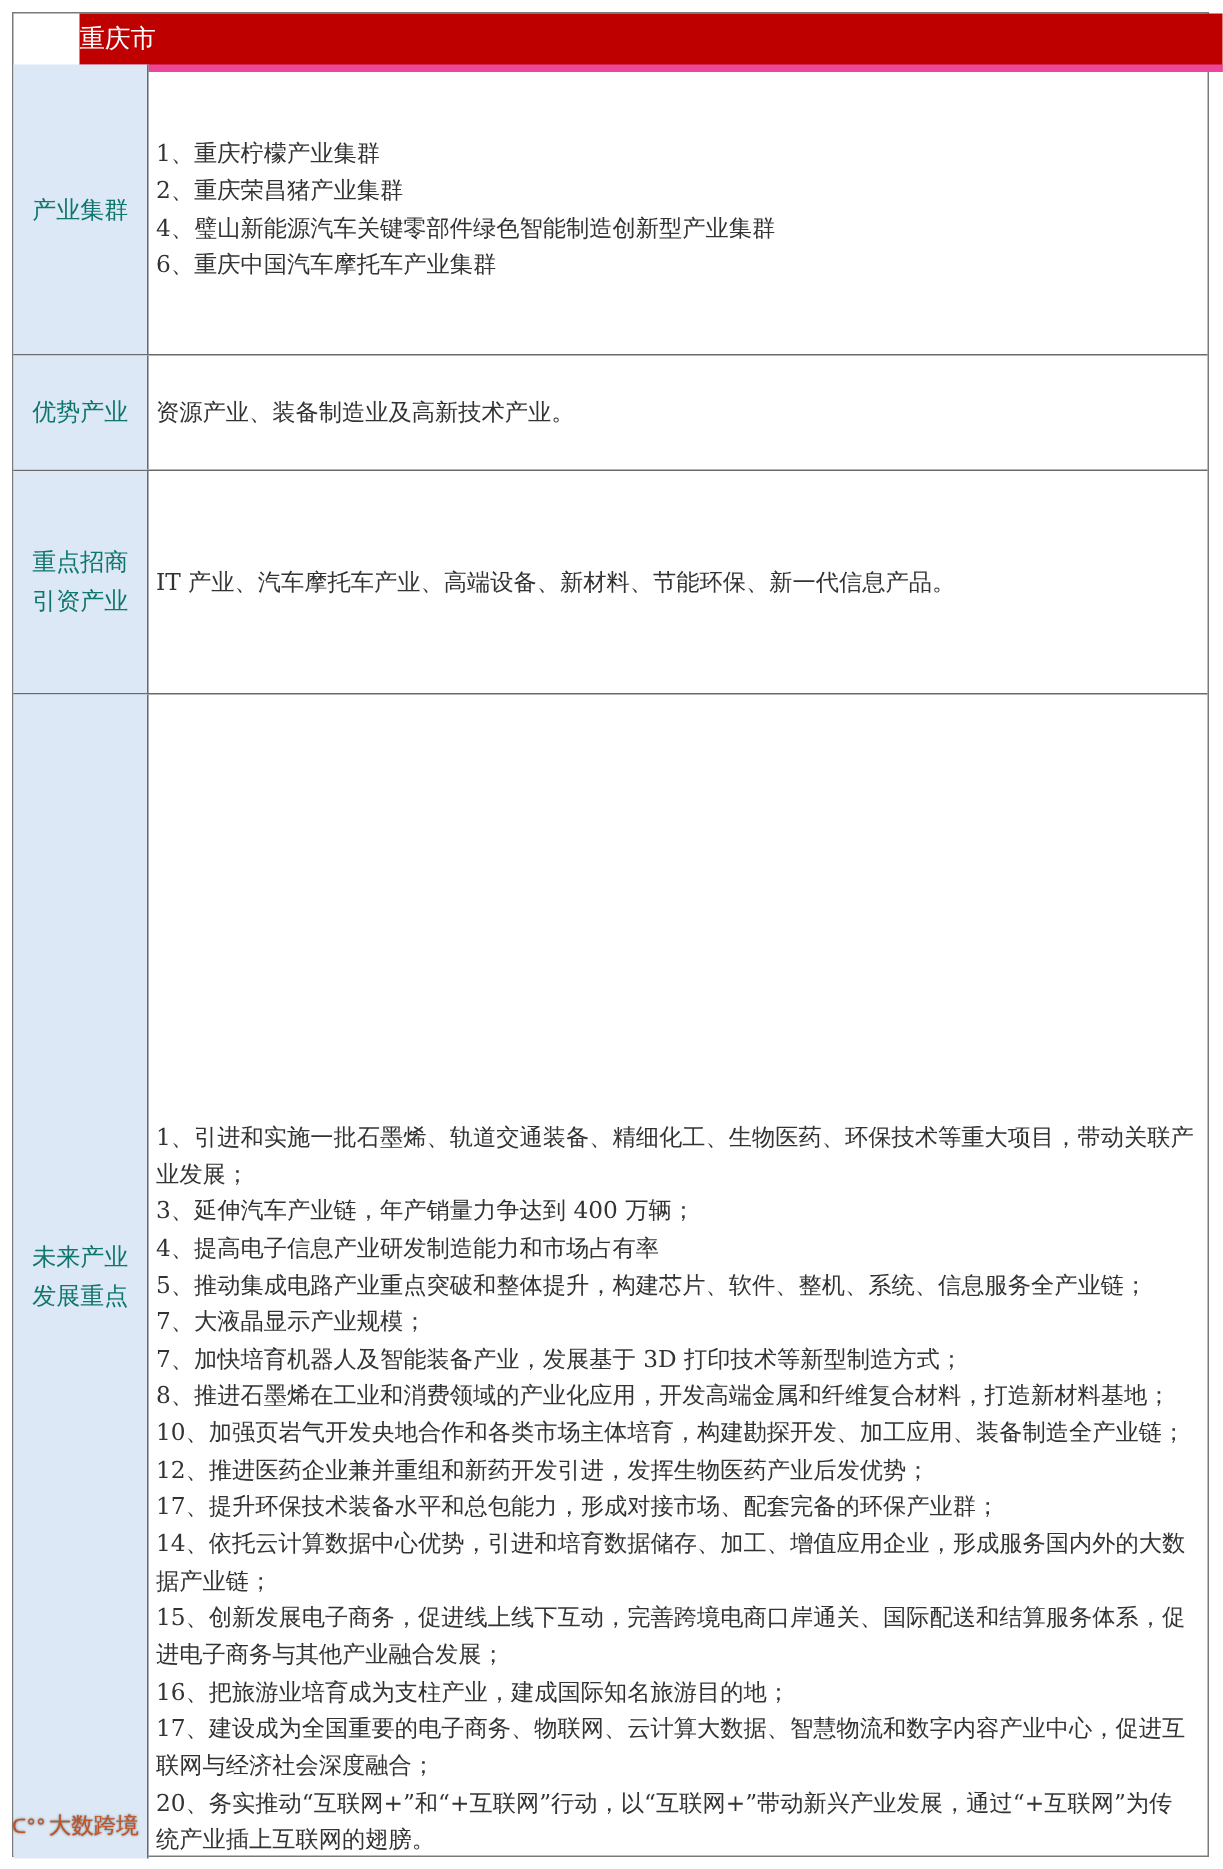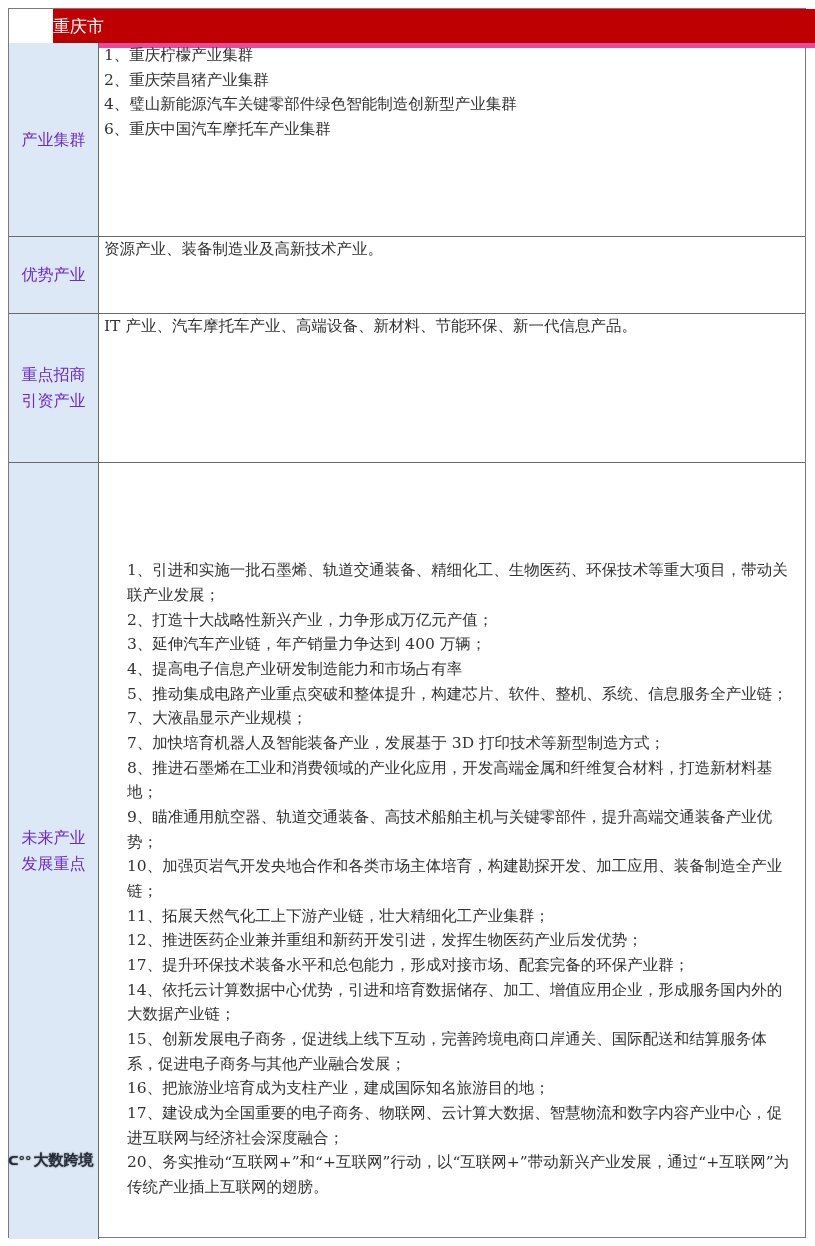--- a/index.html
+++ b/index.html
@@ -9,34 +9,34 @@
            border: 1px solid #7a7a7a; box-sizing: border-box; }
   .header { position: absolute; left: 0; top: 0; width: 100%; height: 34px;
             background: #BE0000; color: #ffffff; 
             font-size: 17px; line-height: 34px; border-bottom: 5px solid #ec4899; margin-left: 44px; }
   .row { position: absolute; left: 0; width: 100%; box-sizing: border-box;
          border-bottom: 1px solid #6a6a6a; }
   .row:last-child { border-bottom: none; }
   .label { position: absolute; left: 0; top: 0; bottom: 0; width: 90px;
            background: #DCE8F5; border-right: 1px solid #6a6a6a;
            display: flex; align-items: center; justify-content: center;
-           font-size: 16px; line-height: 26px; text-align: left; color: #6d28d9; box-sizing: border-box; padding: 0 4px; }
+           font-size: 16px; line-height: 26px; text-align: left; color: #0f766e; box-sizing: border-box; padding: 0 4px; }
   .content { position: absolute; left: 91px; right: 0; top: 0; bottom: 0;
-             display: flex; padding: 0 8px 0 4px; box-sizing: border-box;
+             display: flex; align-items: center; padding: 0 8px 0 4px; box-sizing: border-box;
              font-size: 15.5px; line-height: 24.6px; color: #333; }
   .content ol { list-style: none; margin: 0; padding: 0; }
   .content li { margin: 0; padding: 0; }
   .r1 { top: 34px; height: 194px; }
   .r1 .content { line-height: 24.6px; }
   .r2 { top: 228px; height: 77px; }
   .r3 { top: 305px; height: 149px; }
   .r4 { top: 454px; height: 776px; }
-  .r4 .content { align-items: center; padding-top: 56px; line-height: 24.65px; margin-left: 23px; }
-  .watermark { position: absolute; left: 8px; top: 1151px; font-size: 15px; color: #0f172a;
-               text-shadow: 0 0 2px #888, 0 0 1px #666; font-family: "DejaVu Sans", sans-serif; opacity: 0.9; font-weight: bold; }
+  .r4 .content { align-items: flex-end; padding-top: 56px; line-height: 24.65px; }
+  .watermark { position: absolute; left: 8px; top: 1208px; font-size: 15px; color: #c2410c;
+               text-shadow: 0 0 2px #888, 0 0 1px #666; font-family: "DejaVu Sans", sans-serif; opacity: 0.9; }
   .wm-icon { display: inline-block; font-size: 13px; margin-right: 2px; }
 </style>
 </head>
 <body>
 
 <div class="table">
   <div class="header">重庆市</div>
 
   <div class="row r1">
     <div class="label">产业集群</div>
@@ -68,30 +68,27 @@
   <div class="row r4">
     <div class="label">
       <div>
         <div>未来产业</div>
         <div>发展重点</div>
       </div>
     </div>
     <div class="content">
       <ol>
         <li>1、引进和实施一批石墨烯、轨道交通装备、精细化工、生物医药、环保技术等重大项目，带动关联产业发展；</li>
-        <li>2、打造十大战略性新兴产业，力争形成万亿元产值；</li>
         <li>3、延伸汽车产业链，年产销量力争达到 400 万辆；</li>
         <li>4、提高电子信息产业研发制造能力和市场占有率</li>
         <li>5、推动集成电路产业重点突破和整体提升，构建芯片、软件、整机、系统、信息服务全产业链；</li>
         <li>7、大液晶显示产业规模；</li>
         <li>7、加快培育机器人及智能装备产业，发展基于 3D 打印技术等新型制造方式；</li>
         <li>8、推进石墨烯在工业和消费领域的产业化应用，开发高端金属和纤维复合材料，打造新材料基地；</li>
-        <li>9、瞄准通用航空器、轨道交通装备、高技术船舶主机与关键零部件，提升高端交通装备产业优势；</li>
         <li>10、加强页岩气开发央地合作和各类市场主体培育，构建勘探开发、加工应用、装备制造全产业链；</li>
-        <li>11、拓展天然气化工上下游产业链，壮大精细化工产业集群；</li>
         <li>12、推进医药企业兼并重组和新药开发引进，发挥生物医药产业后发优势；</li>
         <li>17、提升环保技术装备水平和总包能力，形成对接市场、配套完备的环保产业群；</li>
         <li>14、依托云计算数据中心优势，引进和培育数据储存、加工、增值应用企业，形成服务国内外的大数据产业链；</li>
         <li>15、创新发展电子商务，促进线上线下互动，完善跨境电商口岸通关、国际配送和结算服务体系，促进电子商务与其他产业融合发展；</li>
         <li>16、把旅游业培育成为支柱产业，建成国际知名旅游目的地；</li>
         <li>17、建设成为全国重要的电子商务、物联网、云计算大数据、智慧物流和数字内容产业中心，促进互联网与经济社会深度融合；</li>
         <li>20、务实推动“互联网+”和“+互联网”行动，以“互联网+”带动新兴产业发展，通过“+互联网”为传统产业插上互联网的翅膀。</li>
       </ol>
     </div>
   </div>

